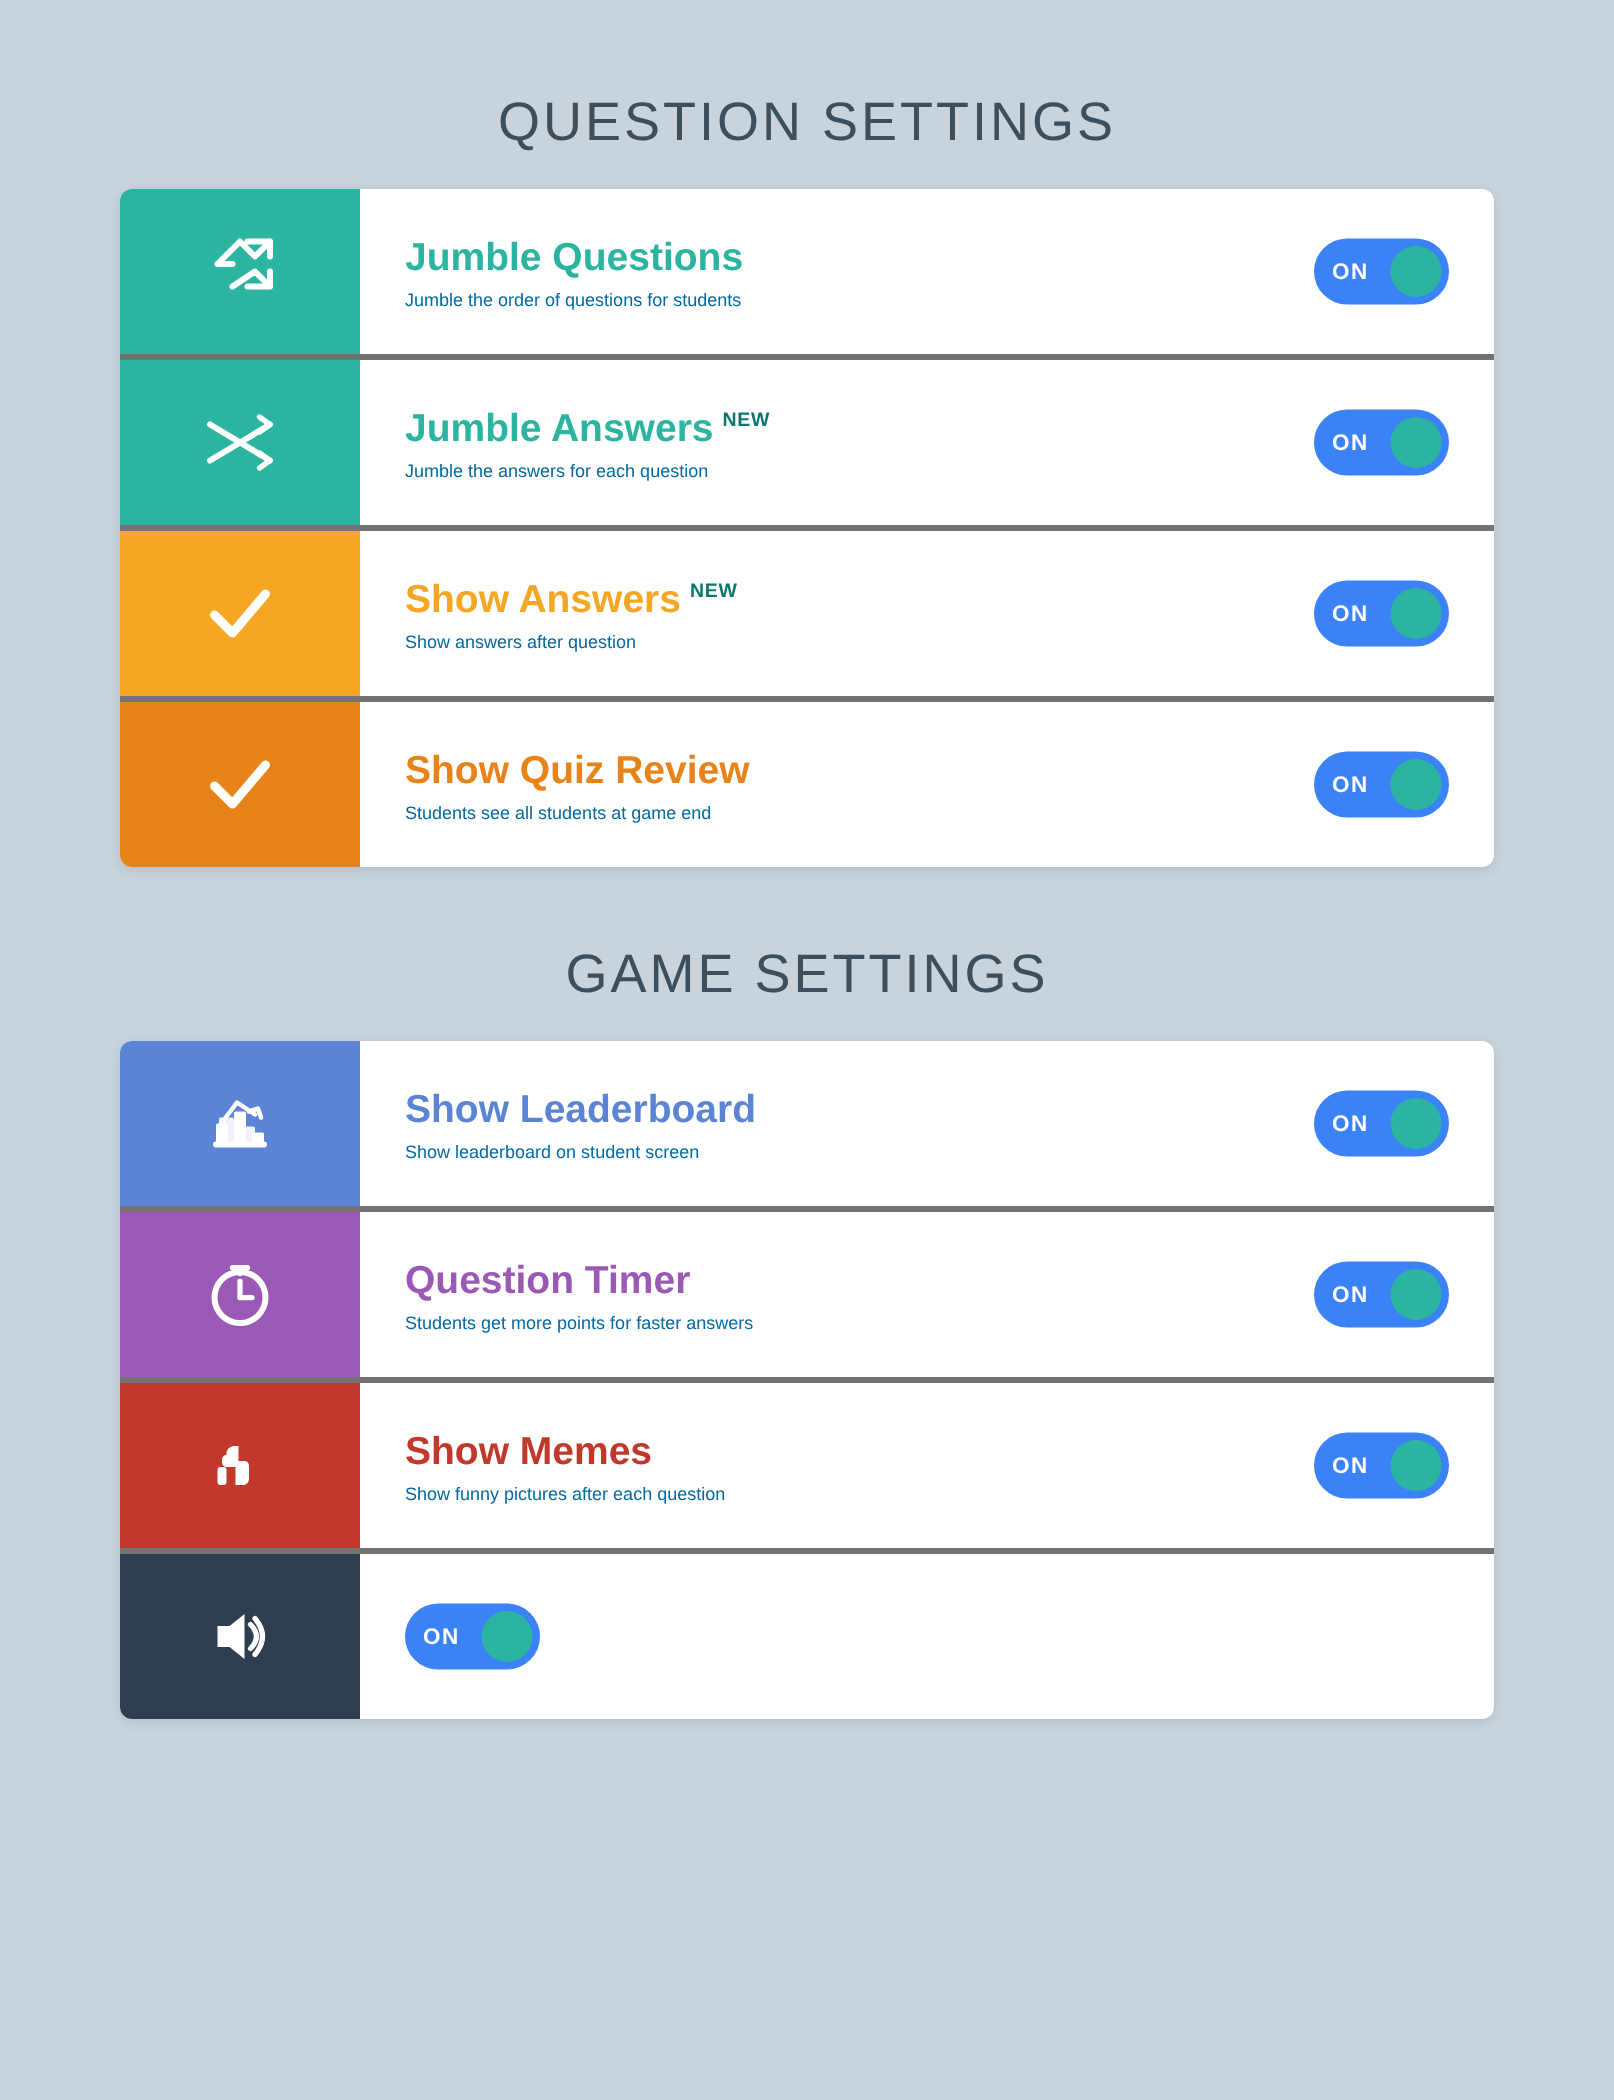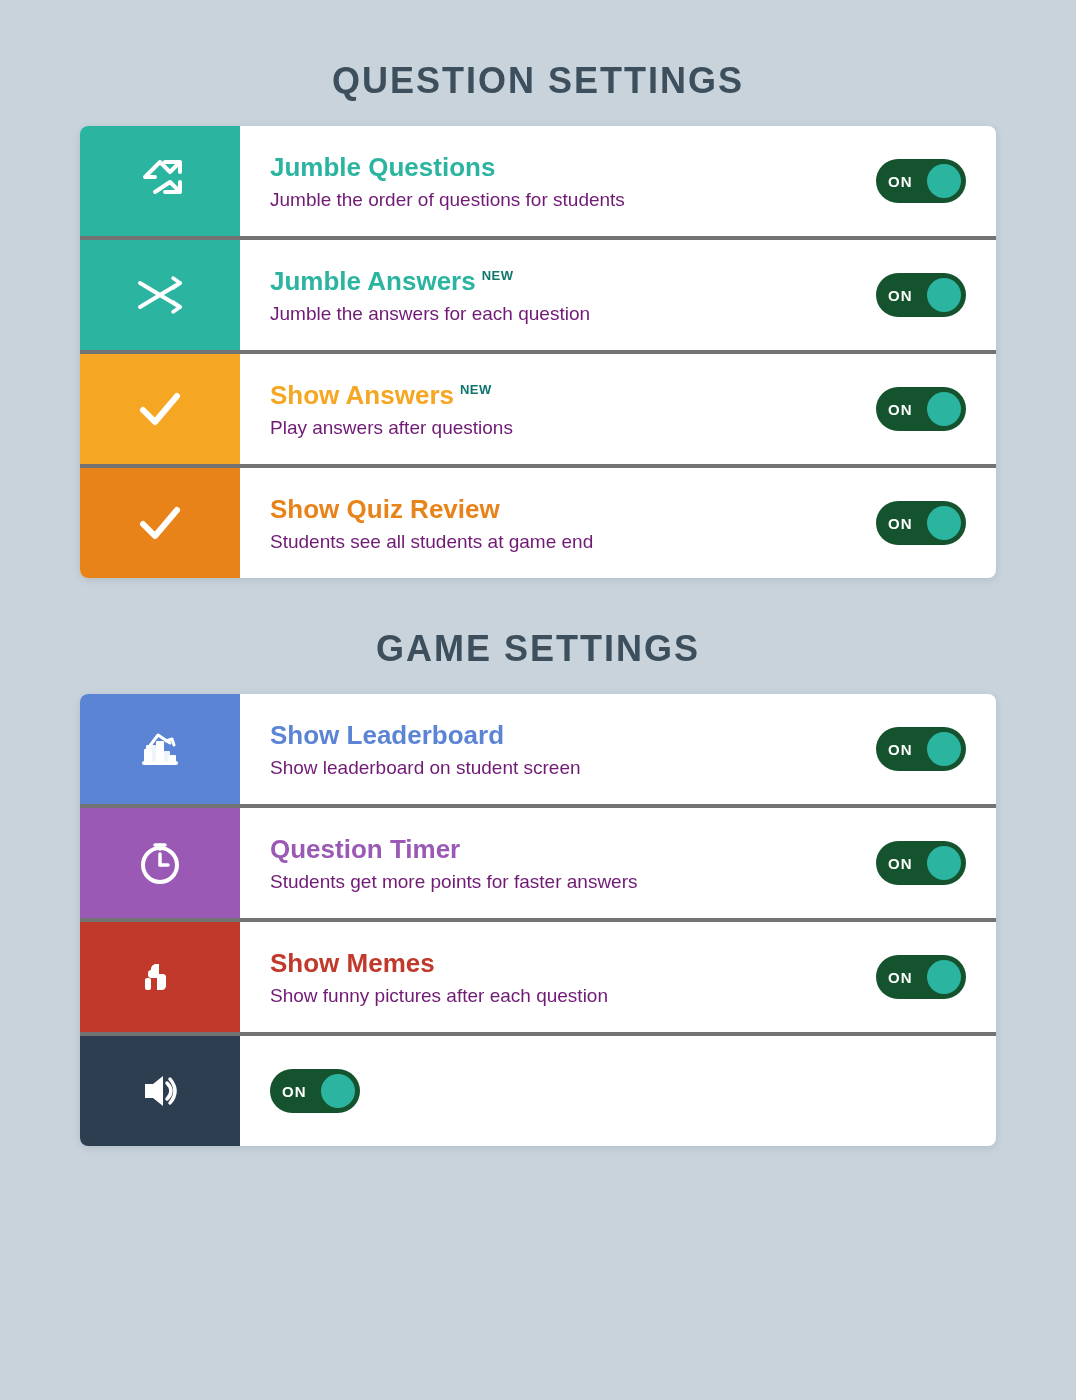--- a/index.html
+++ b/index.html
@@ -7,21 +7,21 @@
       background-color: #c8d3db;
       font-family: 'Arial', sans-serif;
       min-height: 1400px;
       width: 1076px;
       padding: 30px 80px;
     }
 
     .section-title {
       text-align: center;
       font-size: 36px;
-      font-weight: 700;
+      font-weight: 400;
       color: #3d4f5c;
       letter-spacing: 2px;
       margin-bottom: 24px;
       margin-top: 30px;
     }
 
     .settings-container {
       background: white;
       border-radius: 8px;
       overflow: hidden;
@@ -80,36 +80,36 @@
     .new-badge {
       font-size: 13px;
       font-weight: 700;
       color: #0f766e;
       margin-left: 6px;
       vertical-align: super;
       letter-spacing: 0.5px;
     }
 
     .setting-description {
-      font-size: 19px;
-      color: #701a75;
+      font-size: 12px;
+      color: #0369a1;
     }
 
     .toggle-area {
       padding: 20px 30px;
       display: flex;
       align-items: center;
     }
 
     .toggle {
       position: relative;
       width: 90px;
       height: 44px;
       border-radius: 22px;
-      background-color: #14532d;
+      background-color: #3b82f6;
       display: flex;
       align-items: center;
       cursor: pointer;
     }
 
     .toggle-label {
       color: white;
       font-size: 15px;
       font-weight: 700;
       margin-left: 12px;
@@ -185,21 +185,21 @@
   <div class="setting-row">
     <div class="setting-icon orange">
       <svg width="46" height="46" viewBox="0 0 46 46" fill="none" xmlns="http://www.w3.org/2000/svg">
         <polyline points="6,24 18,36 40,10" stroke="white" stroke-width="6" stroke-linecap="round" stroke-linejoin="round" fill="none"></polyline>
       </svg>
     </div>
     <div class="setting-content">
       <div class="setting-title orange-text">
         <span>Show Answers</span><span class="new-badge">NEW</span>
       </div>
-      <div class="setting-description">Play answers after questions</div>
+      <div class="setting-description">Show answers after question</div>
     </div>
     <div class="toggle-area">
       <div class="toggle">
         <span class="toggle-label">ON</span>
         <div class="toggle-knob"></div>
       </div>
     </div>
   </div>
 
   <div class="setting-row">

